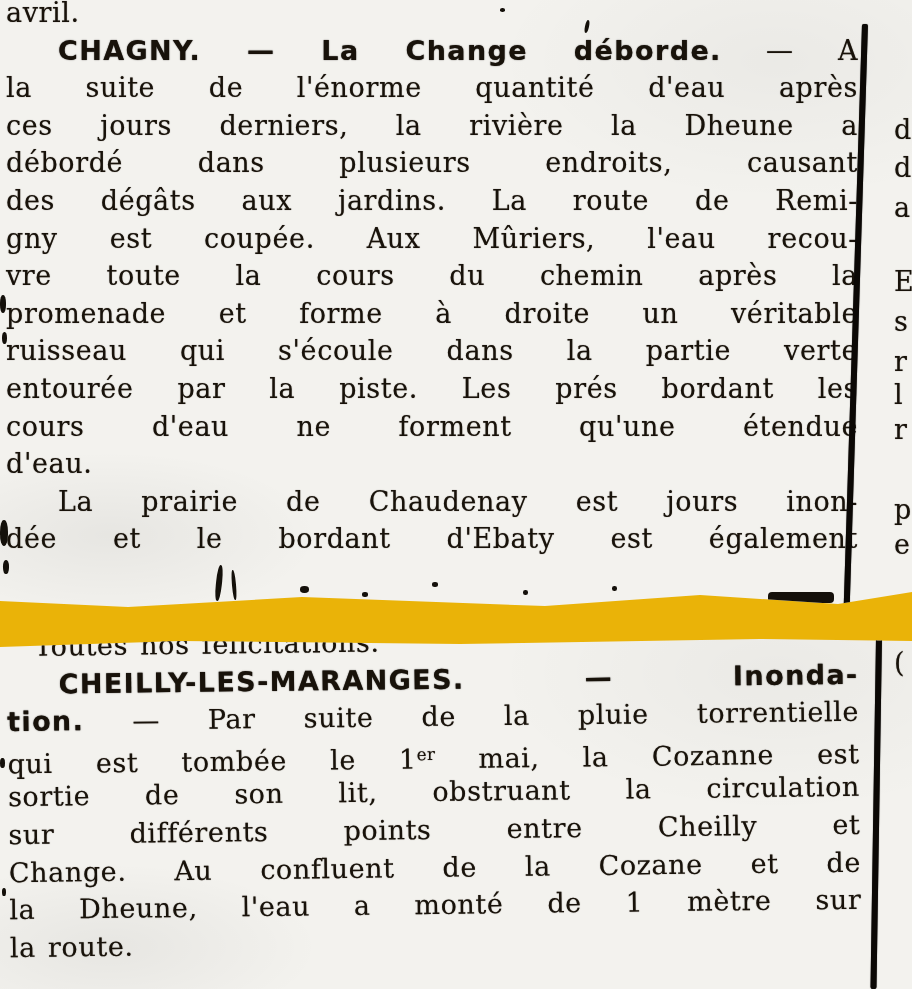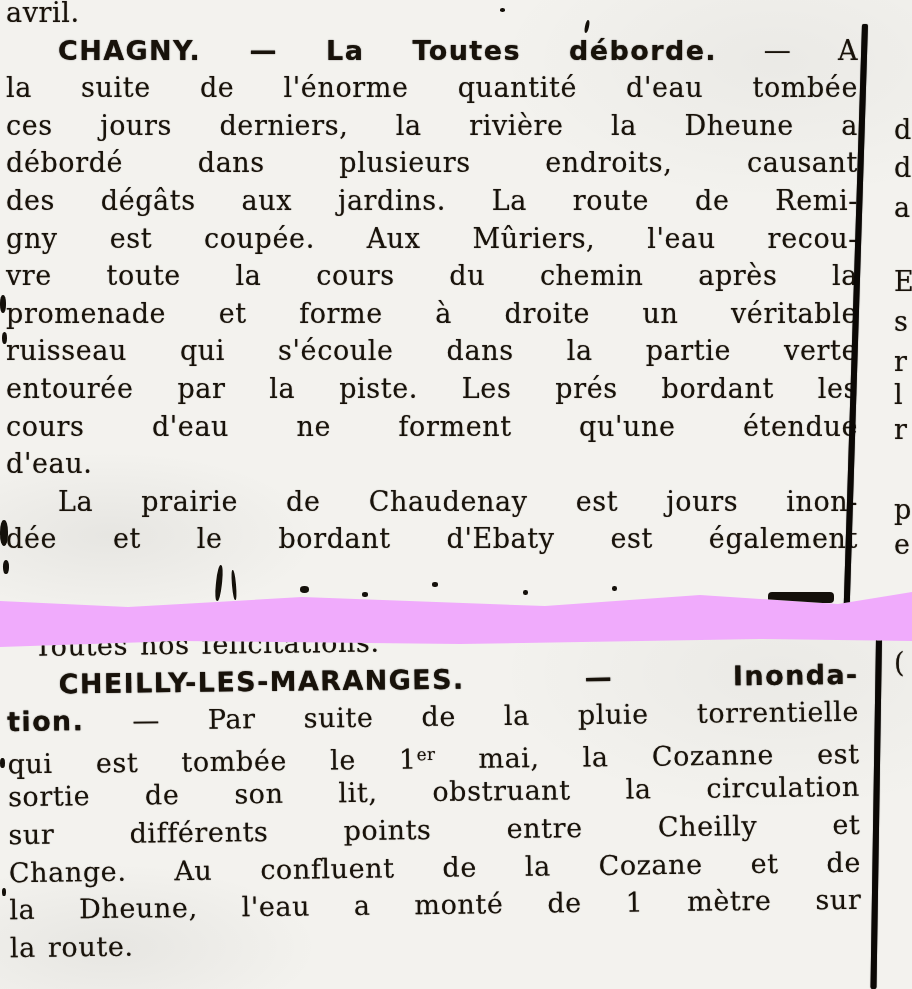--- a/index.html
+++ b/index.html
@@ -1,17 +1,17 @@
 <!DOCTYPE html>
 <html><head>
 <meta charset="utf-8">
 <style>
   html,body{margin:0;padding:0;background:#ffffff;}
   #page{
-    position:relative;width:912px;height:989px;background:#f0abfc;
+    position:relative;width:912px;height:989px;background:#eab308;
     overflow:hidden;font-family:"DejaVu Serif", serif;
   }
   .clipping{
     position:absolute;left:0;width:912px;
     background:
       radial-gradient(ellipse 300px 120px at 12% 88%, rgba(0,0,0,0.05), rgba(0,0,0,0) 70%),
       radial-gradient(ellipse 400px 200px at 85% 10%, rgba(0,0,0,0.035), rgba(0,0,0,0) 70%),
       #f3f2ee;
   }
   #clip1{top:0;height:608px;
@@ -47,22 +47,22 @@
   .smudge{position:absolute;background:#14100a;border-radius:45%;}
 </style>
 </head>
 <body>
 
 <div id="page">
 
   <div id="clip1" class="clipping">
     <div class="textcol" id="clip1-lines">
         <div class="line nojust"><span>avril.</span></div>
-        <div class="line" style="padding-left: 52px;"><span class="b">CHAGNY. — La Toutes déborde.</span><span> — A</span></div>
-        <div class="line"><span>la suite de l'énorme quantité d'eau tombée</span></div>
+        <div class="line" style="padding-left: 52px;"><span class="b">CHAGNY. — La Change déborde.</span><span> — A</span></div>
+        <div class="line"><span>la suite de l'énorme quantité d'eau après</span></div>
         <div class="line"><span>ces jours derniers, la rivière la Dheune a</span></div>
         <div class="line"><span>débordé dans plusieurs endroits, causant</span></div>
         <div class="line"><span>des dégâts aux jardins. La route de Remi-</span></div>
         <div class="line"><span>gny est coupée. Aux Mûriers, l'eau recou-</span></div>
         <div class="line"><span>vre toute la cours du chemin après la</span></div>
         <div class="line"><span>promenade et forme à droite un véritable</span></div>
         <div class="line"><span>ruisseau qui s'écoule dans la partie verte</span></div>
         <div class="line"><span>entourée par la piste. Les prés bordant les</span></div>
         <div class="line"><span>cours d'eau ne forment qu'une étendue</span></div>
         <div class="line nojust"><span>d'eau.</span></div>

